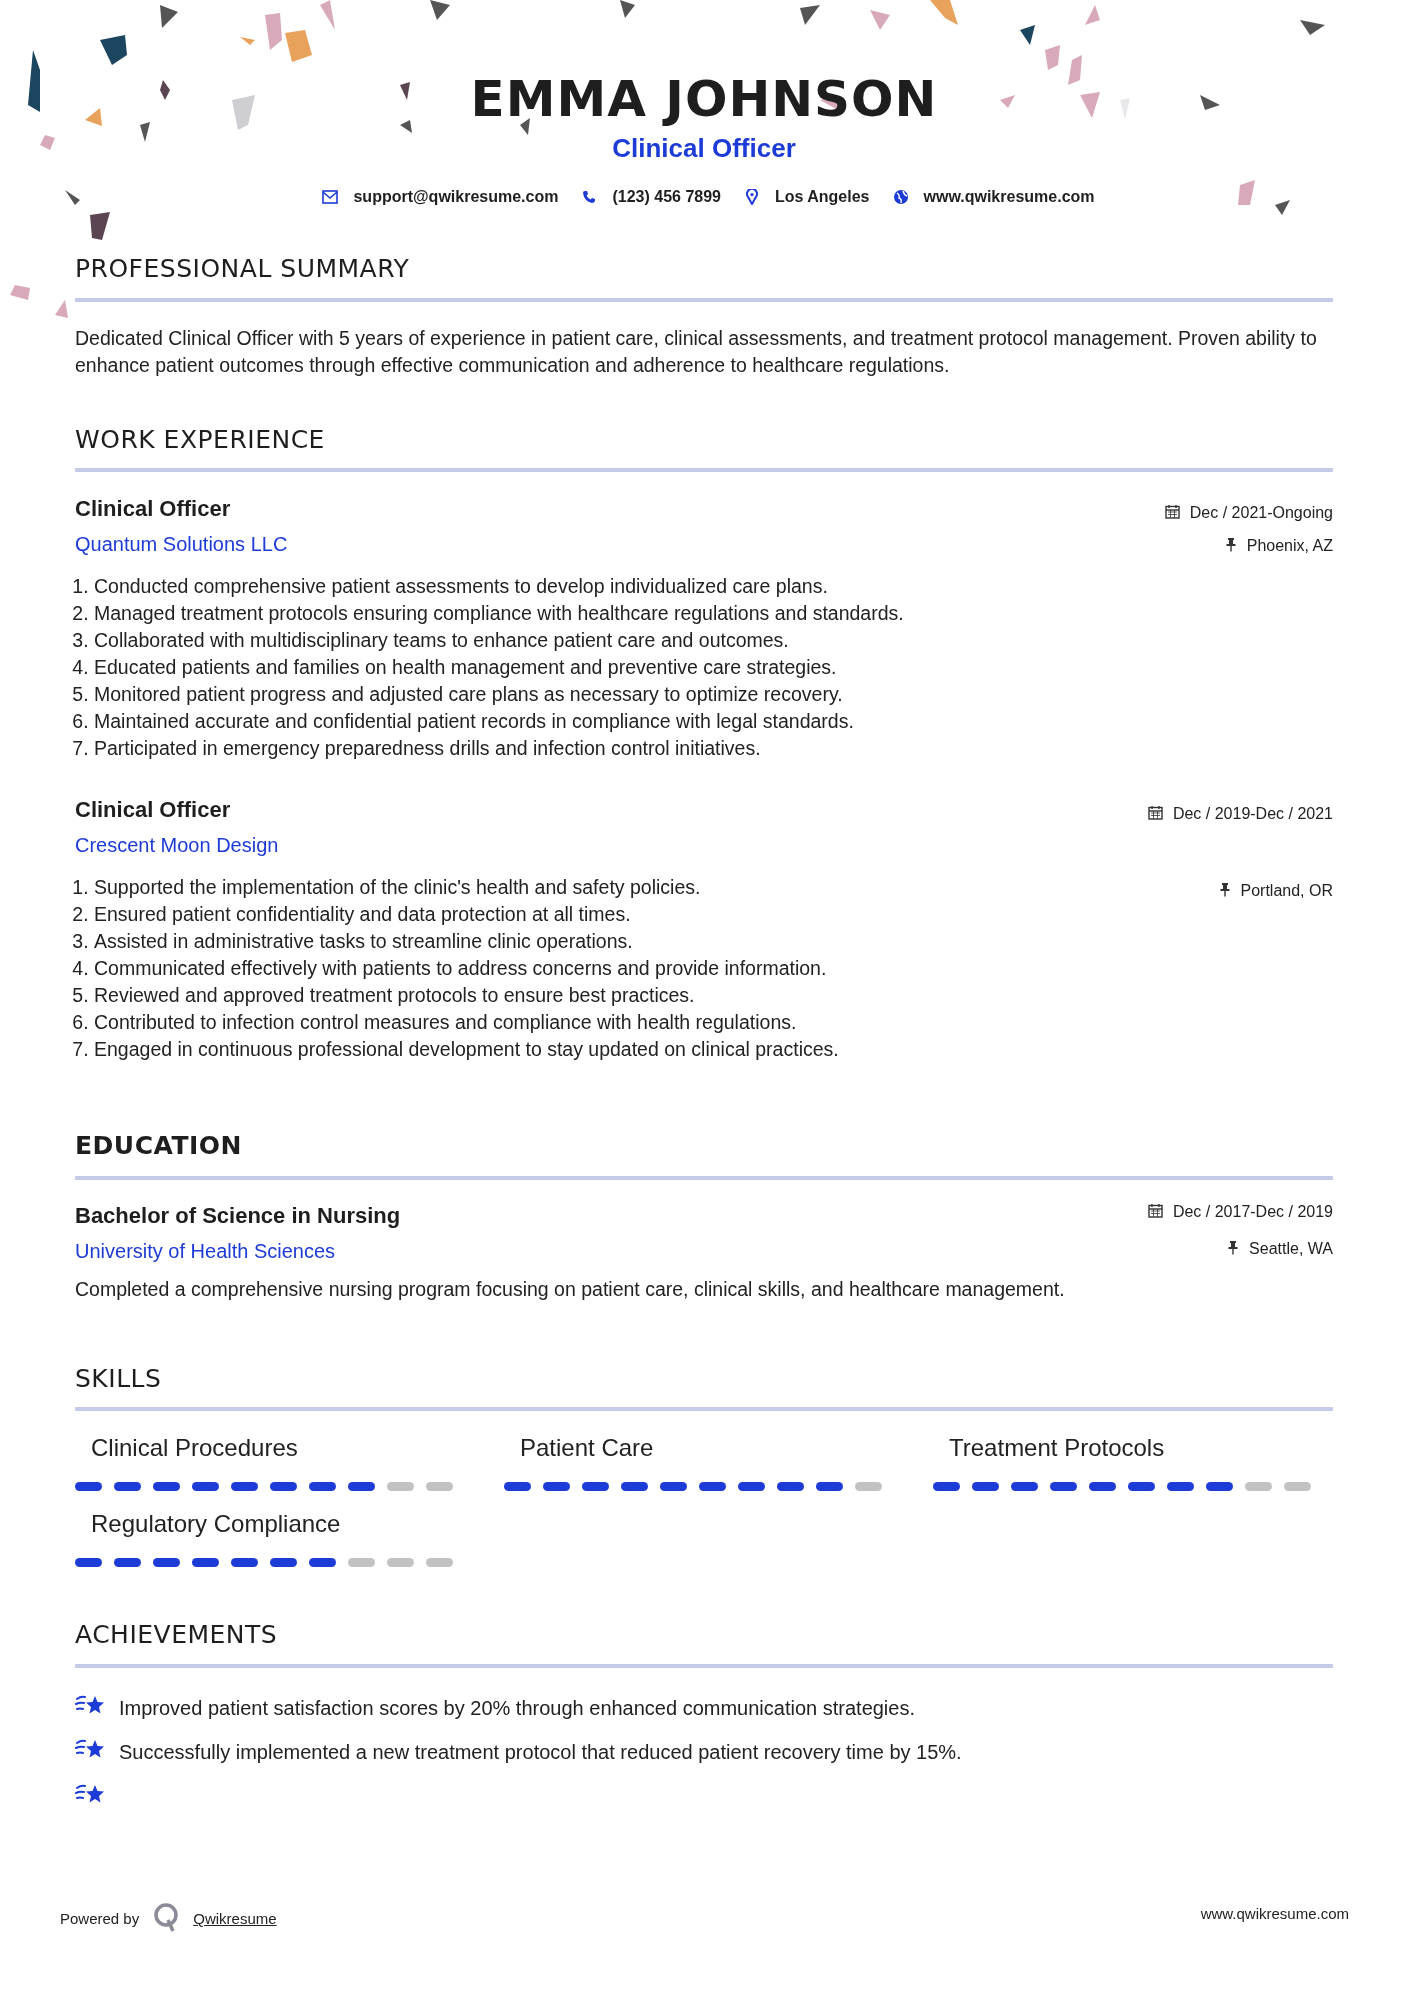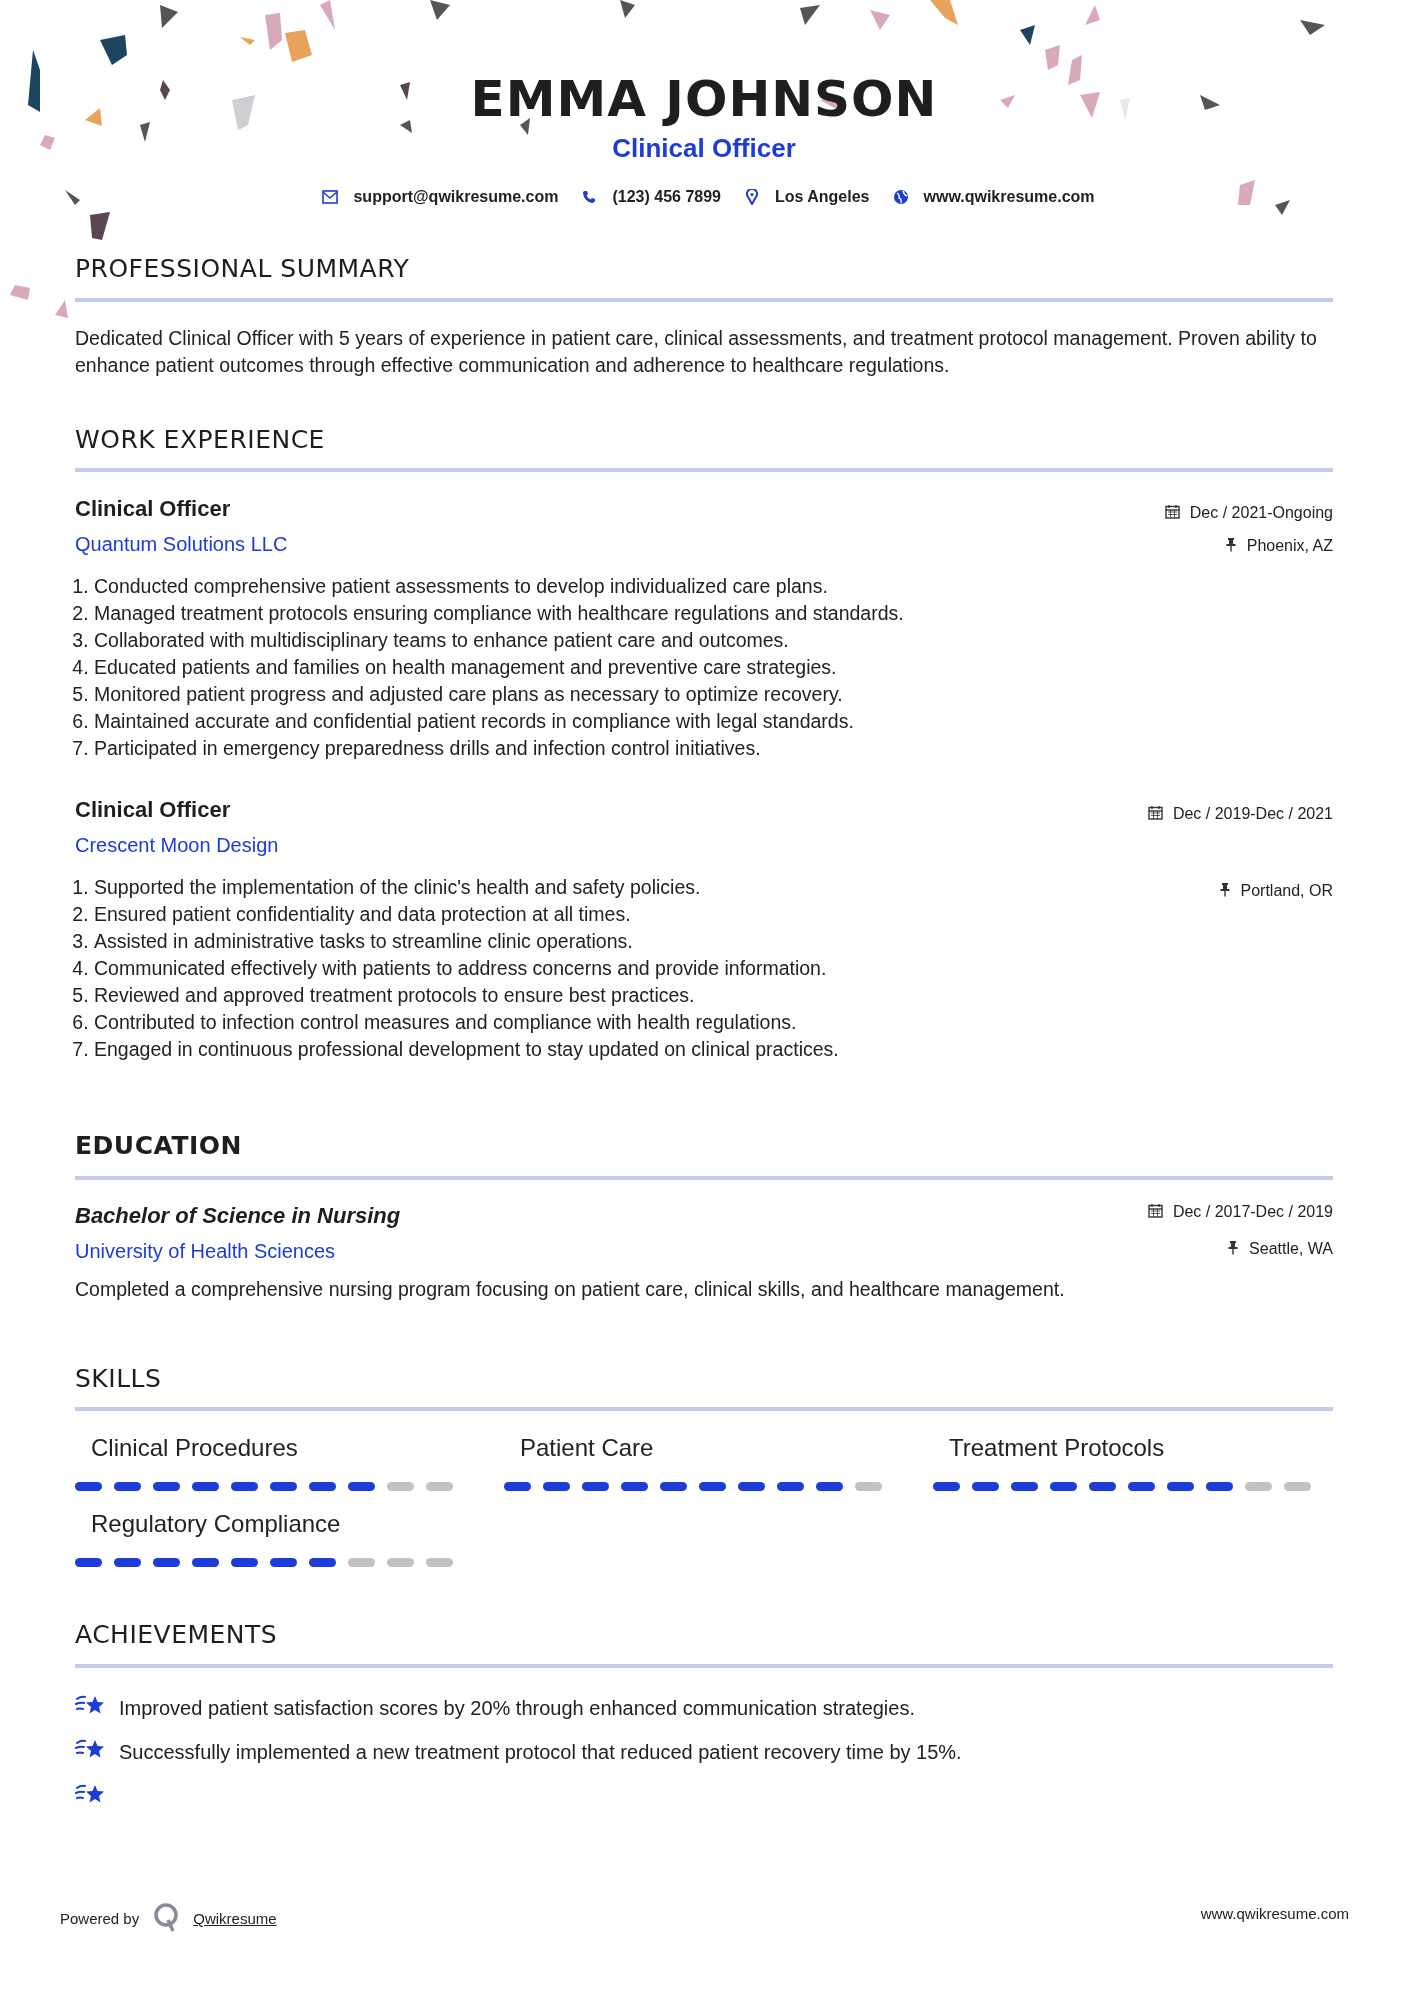--- a/index.html
+++ b/index.html
@@ -173,21 +173,21 @@
       <li>Assisted in administrative tasks to streamline clinic operations.</li>
       <li>Communicated effectively with patients to address concerns and provide information.</li>
       <li>Reviewed and approved treatment protocols to ensure best practices.</li>
       <li>Contributed to infection control measures and compliance with health regulations.</li>
       <li>Engaged in continuous professional development to stay updated on clinical practices.</li>
     </ol>
   </div>
 
   <div class="section-title" style="top:1131px;font-weight:bold;">EDUCATION</div>
   <div class="rule" style="top:1176px;"></div>
-  <div class="job-title" style="top:1203px;font-style:italic;">Bachelor of Science in Nursing</div>
+  <div class="job-title" style="top:1203px;">Bachelor of Science in Nursing</div>
   <div class="company" style="top:1240px;">University of Health Sciences</div>
   <div class="meta" style="top:1203px;">
     <span><svg width="15" height="15" viewBox="0 0 15 15">
           <rect x="1" y="2.5" width="13" height="11.5" fill="none" stroke="#333" stroke-width="1.4"></rect>
           <line x1="1" y1="6" x2="14" y2="6" stroke="#333" stroke-width="1.4"></line>
           <line x1="4" y1="1" x2="4" y2="4" stroke="#333" stroke-width="1.4"></line>
           <line x1="11" y1="1" x2="11" y2="4" stroke="#333" stroke-width="1.4"></line>
           <path d="M3,8 H12 M3,10.5 H12 M5.5,6 V14 M9.5,6 V14" stroke="#333" stroke-width="0.8"></path>
         </svg></span>
     <span>Dec / 2017-Dec / 2019</span>

